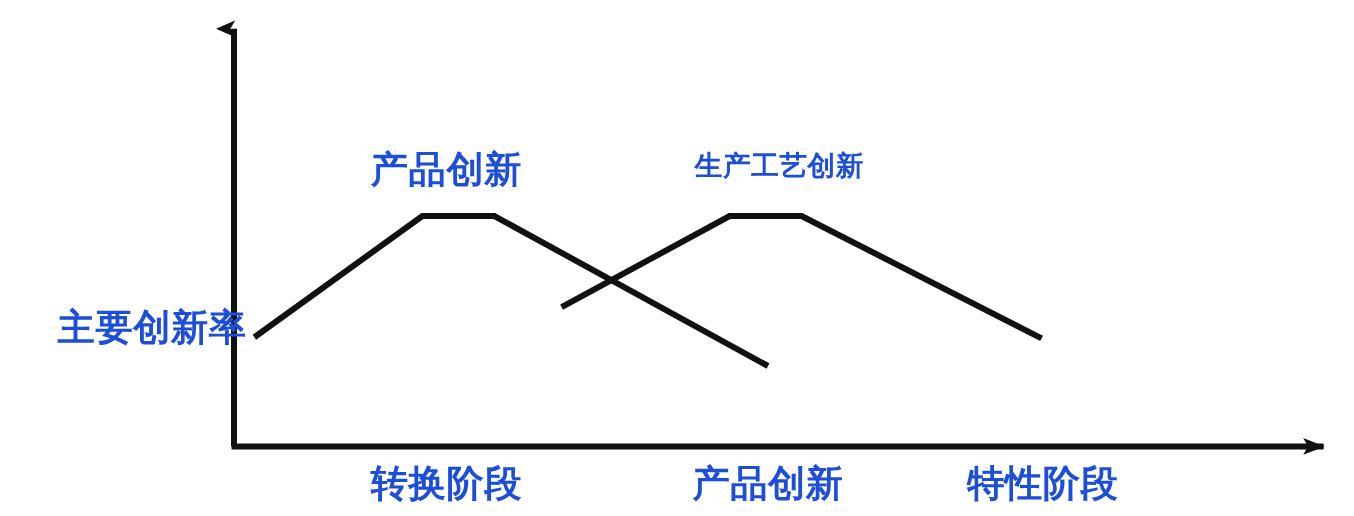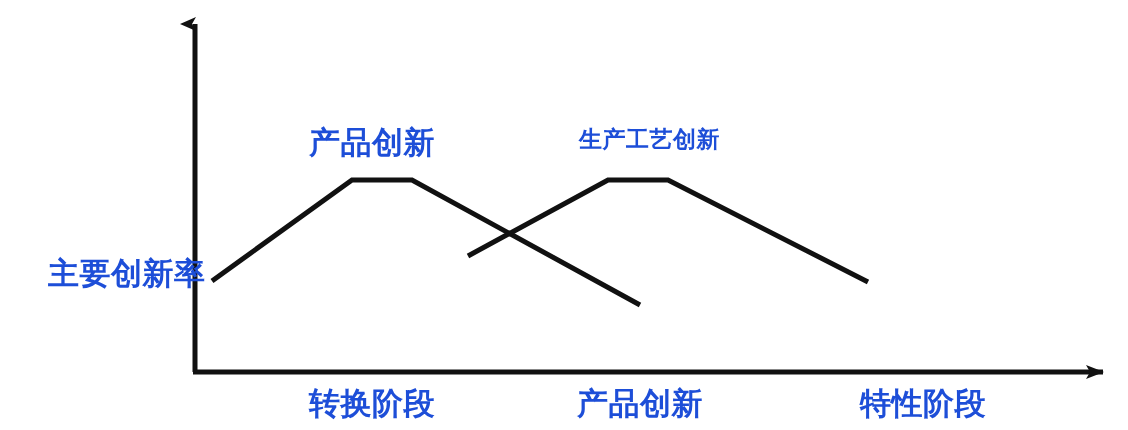--- a/index.html
+++ b/index.html
@@ -48,21 +48,21 @@
     left: 579px;
     top: 127px;
     font-size: 23px;
   }
   .phase-label {
     font-size: 31px;
     top: 388px;
   }
   .phase-1 { left: 309px; }
   .phase-2 { left: 577px; }
-  .phase-3 { left: 860px; }
+  .phase-3 { left: 806px; }
 </style>
 </head>
 <body>
 
 <div id="diagram-root">
 
   <svg id="chart-svg" viewBox="0 0 1128 430">
     <defs>
       <marker id="arrow-up" markerWidth="14" markerHeight="16" refX="7" refY="15" orient="auto-start-reverse" markerUnits="userSpaceOnUse">
         <path d="M7,0 L14,16 L7,12 L0,16 Z" fill="#111111"></path>

